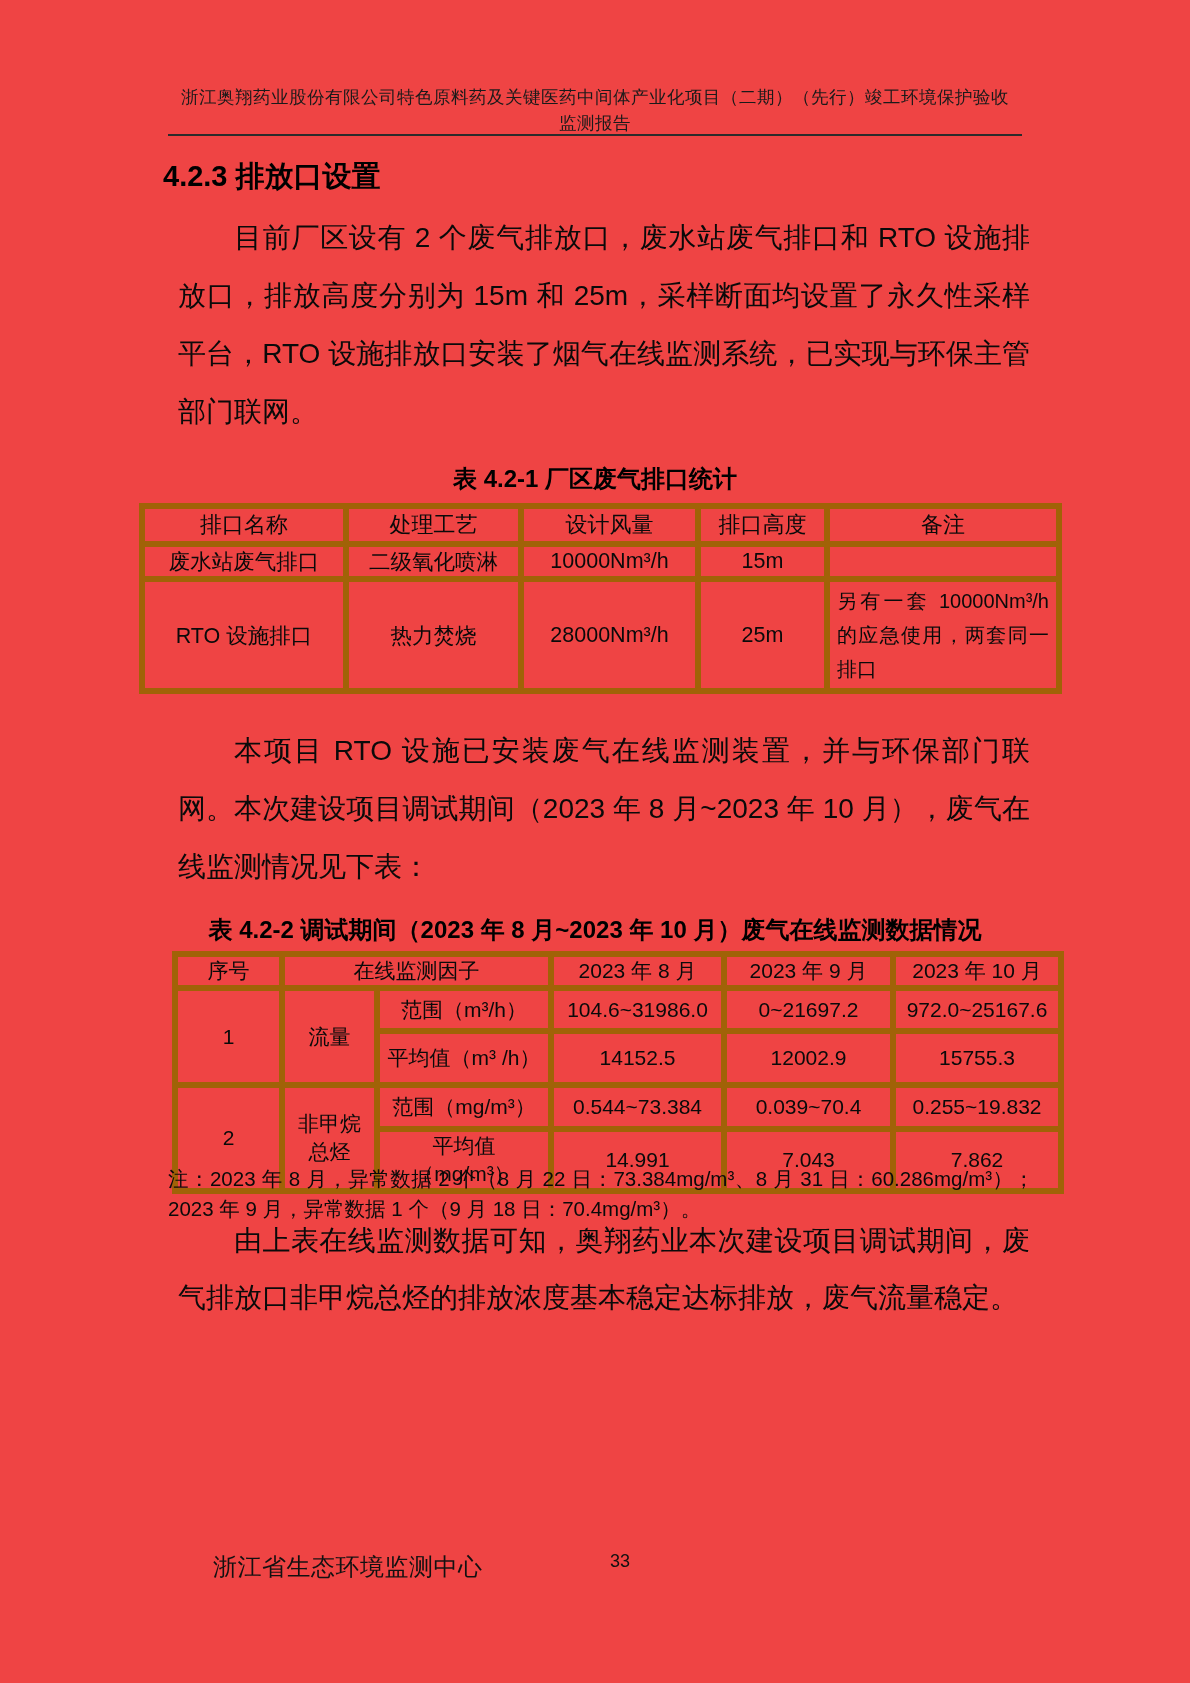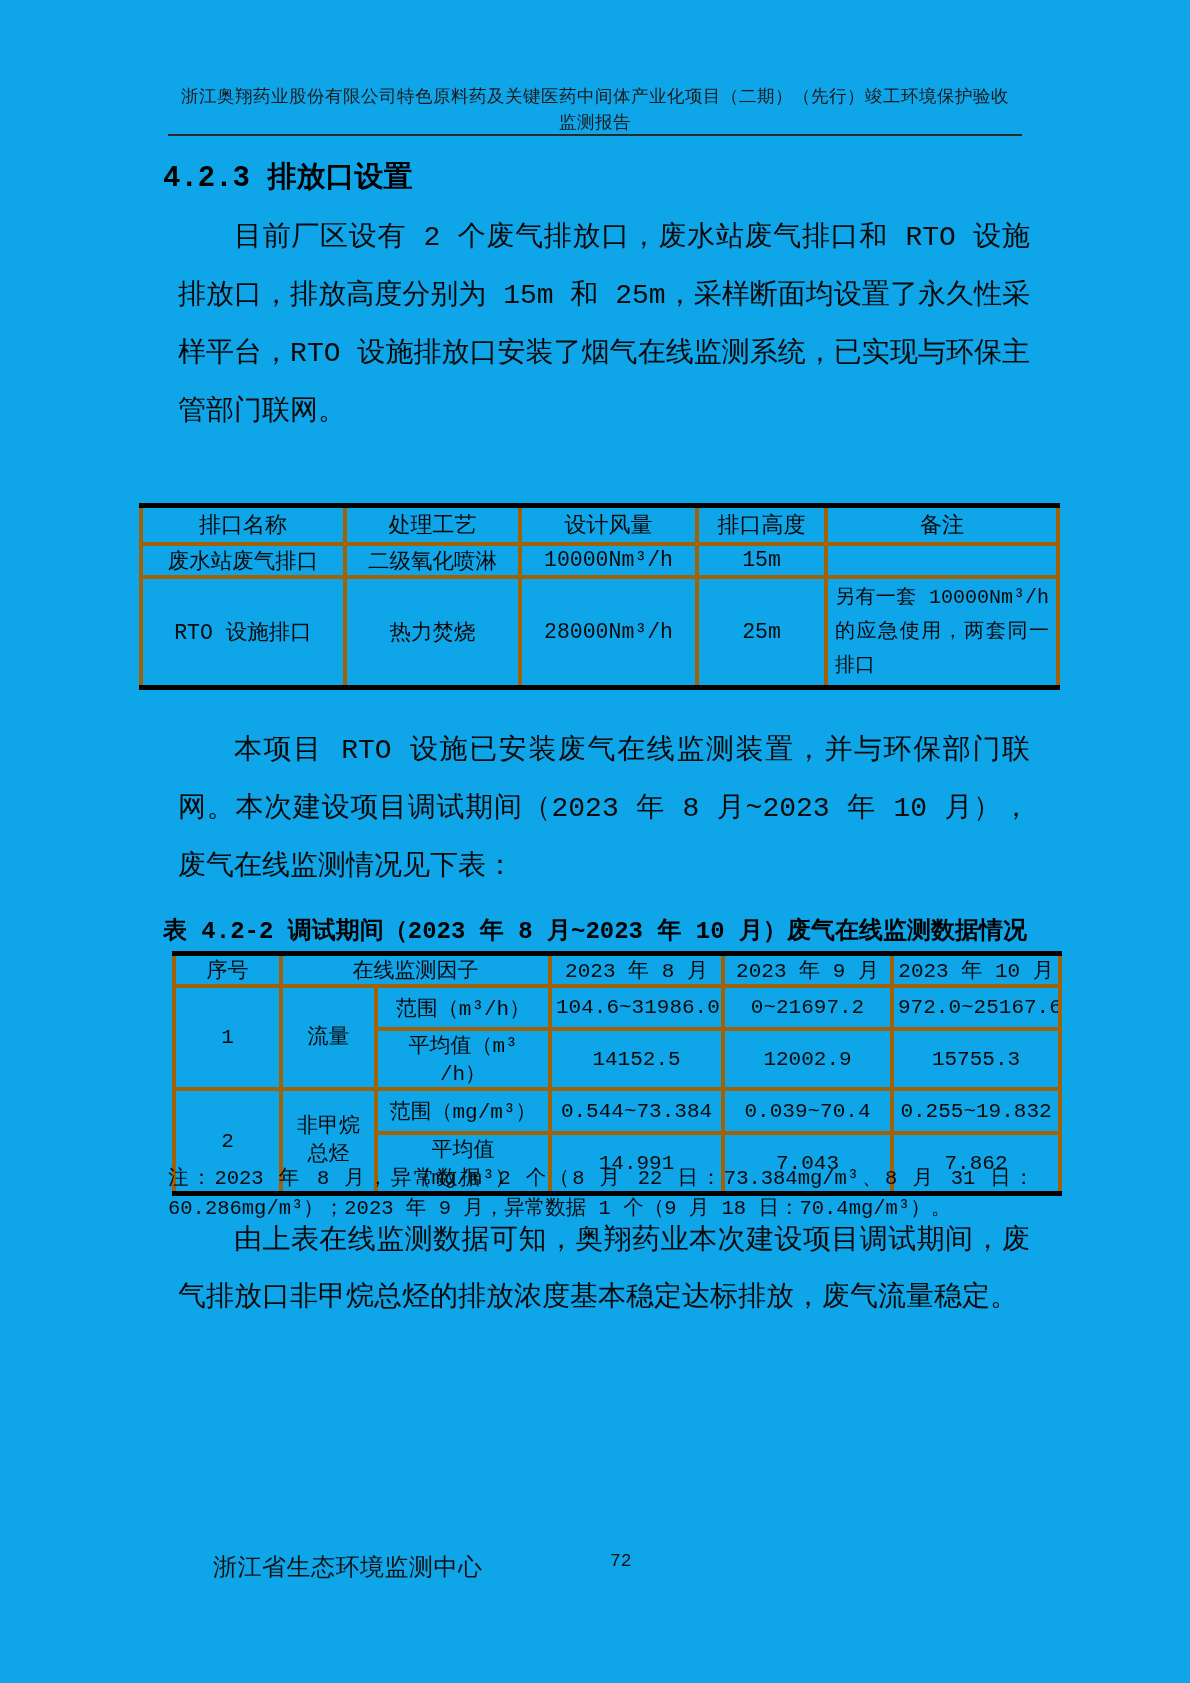--- a/index.html
+++ b/index.html
@@ -1,18 +1,18 @@
 <!DOCTYPE html>
 <html><head>
 <meta charset="utf-8">
 <style>
   html,body { margin:0; padding:0; background:#ffffff; }
   .page {
-    position:relative; width:1190px; height:1683px; background:#0ea5e9;
-    font-family:Liberation Mono, monospace; color:#000;
+    position:relative; width:1190px; height:1683px; background:#ef4444;
+    font-family:Liberation Sans, sans-serif; color:#000;
     overflow:hidden;
   }
   .doc-header {
     position:absolute; top:84px; left:0; width:1190px;
     text-align:center; font-size:17.5px; line-height:26px; letter-spacing:0.5px; color:#1a1a1a;
   }
   .header-rule {
     position:absolute; top:134px; left:168px; width:854px;
     border-top:2px solid #2b2b2b; height:0;
   }
@@ -35,21 +35,21 @@
     font-size:24px; font-weight:bold; color:#000;
   }
   .cap1 { top:463px; }
   .cap2 { top:914px; }
   table.tbl {
     position:absolute; border-collapse:collapse; table-layout:fixed;
     border-top:5px solid #000; border-bottom:5px solid #000;
     border-left:2px solid #3a3a3a; border-right:2px solid #3a3a3a;
   }
   table.tbl td, table.tbl th {
-    border:4px solid #a16207; text-align:center; vertical-align:middle;
+    border:6px solid #a16207; text-align:center; vertical-align:middle;
     font-weight:normal; padding:0 4px; overflow:hidden; color:#0a0a0a;
   }
   .t1 { top:503px; left:139px; width:917px; font-size:21.5px; }
   .t1 th { font-weight:bold; font-size:22px; }
   .t1 .remark-cell { text-align:justify; font-size:20px; line-height:34px; padding:2px 7px; }
   .t2 { top:951px; left:172px; width:886px; font-size:21px;padding-left:28px; }
   .t2 th { font-weight:normal; font-size:21px; }
   .t2 .factor-cell { padding:0 12px; line-height:28px; }
   .note {
     position:absolute; top:1164px; left:168px; width:866px; margin:0;
@@ -67,20 +67,21 @@
     <div>浙江奥翔药业股份有限公司特色原料药及关键医药中间体产业化项目（二期）（先行）竣工环境保护验收</div>
     <div>监测报告</div>
   </div>
 
   <div class="header-rule"></div>
 
   <h2 class="sec-heading h423">4.2.3 排放口设置</h2>
 
   <p class="body-para para1">目前厂区设有 2 个废气排放口，废水站废气排口和 RTO 设施排放口，排放高度分别为 15m 和 25m，采样断面均设置了永久性采样平台，RTO 设施排放口安装了烟气在线监测系统，已实现与环保主管部门联网。</p>
 
+  <div class="tbl-caption cap1">表 4.2-1 厂区废气排口统计</div>
 
   <table class="tbl t1">
     <colgroup>
       <col style="width:204px">
         <col style="width:175px">
         <col style="width:177px">
         <col style="width:129px">
         <col style="width:232px">
     </colgroup>
     <thead>
@@ -163,15 +164,15 @@
         <td>7.862</td>
       </tr>
     </tbody>
   </table>
 
   <p class="note">注：2023 年 8 月，异常数据 2 个（8 月 22 日：73.384mg/m³、8 月 31 日：60.286mg/m³）；2023 年 9 月，异常数据 1 个（9 月 18 日：70.4mg/m³）。</p>
 
   <p class="body-para para3">由上表在线监测数据可知，奥翔药业本次建设项目调试期间，废气排放口非甲烷总烃的排放浓度基本稳定达标排放，废气流量稳定。</p>
 
   <div class="footer-org">浙江省生态环境监测中心</div>
-  <div class="footer-page">72</div>
+  <div class="footer-page">33</div>
 
 </div>
 
 </body></html>

